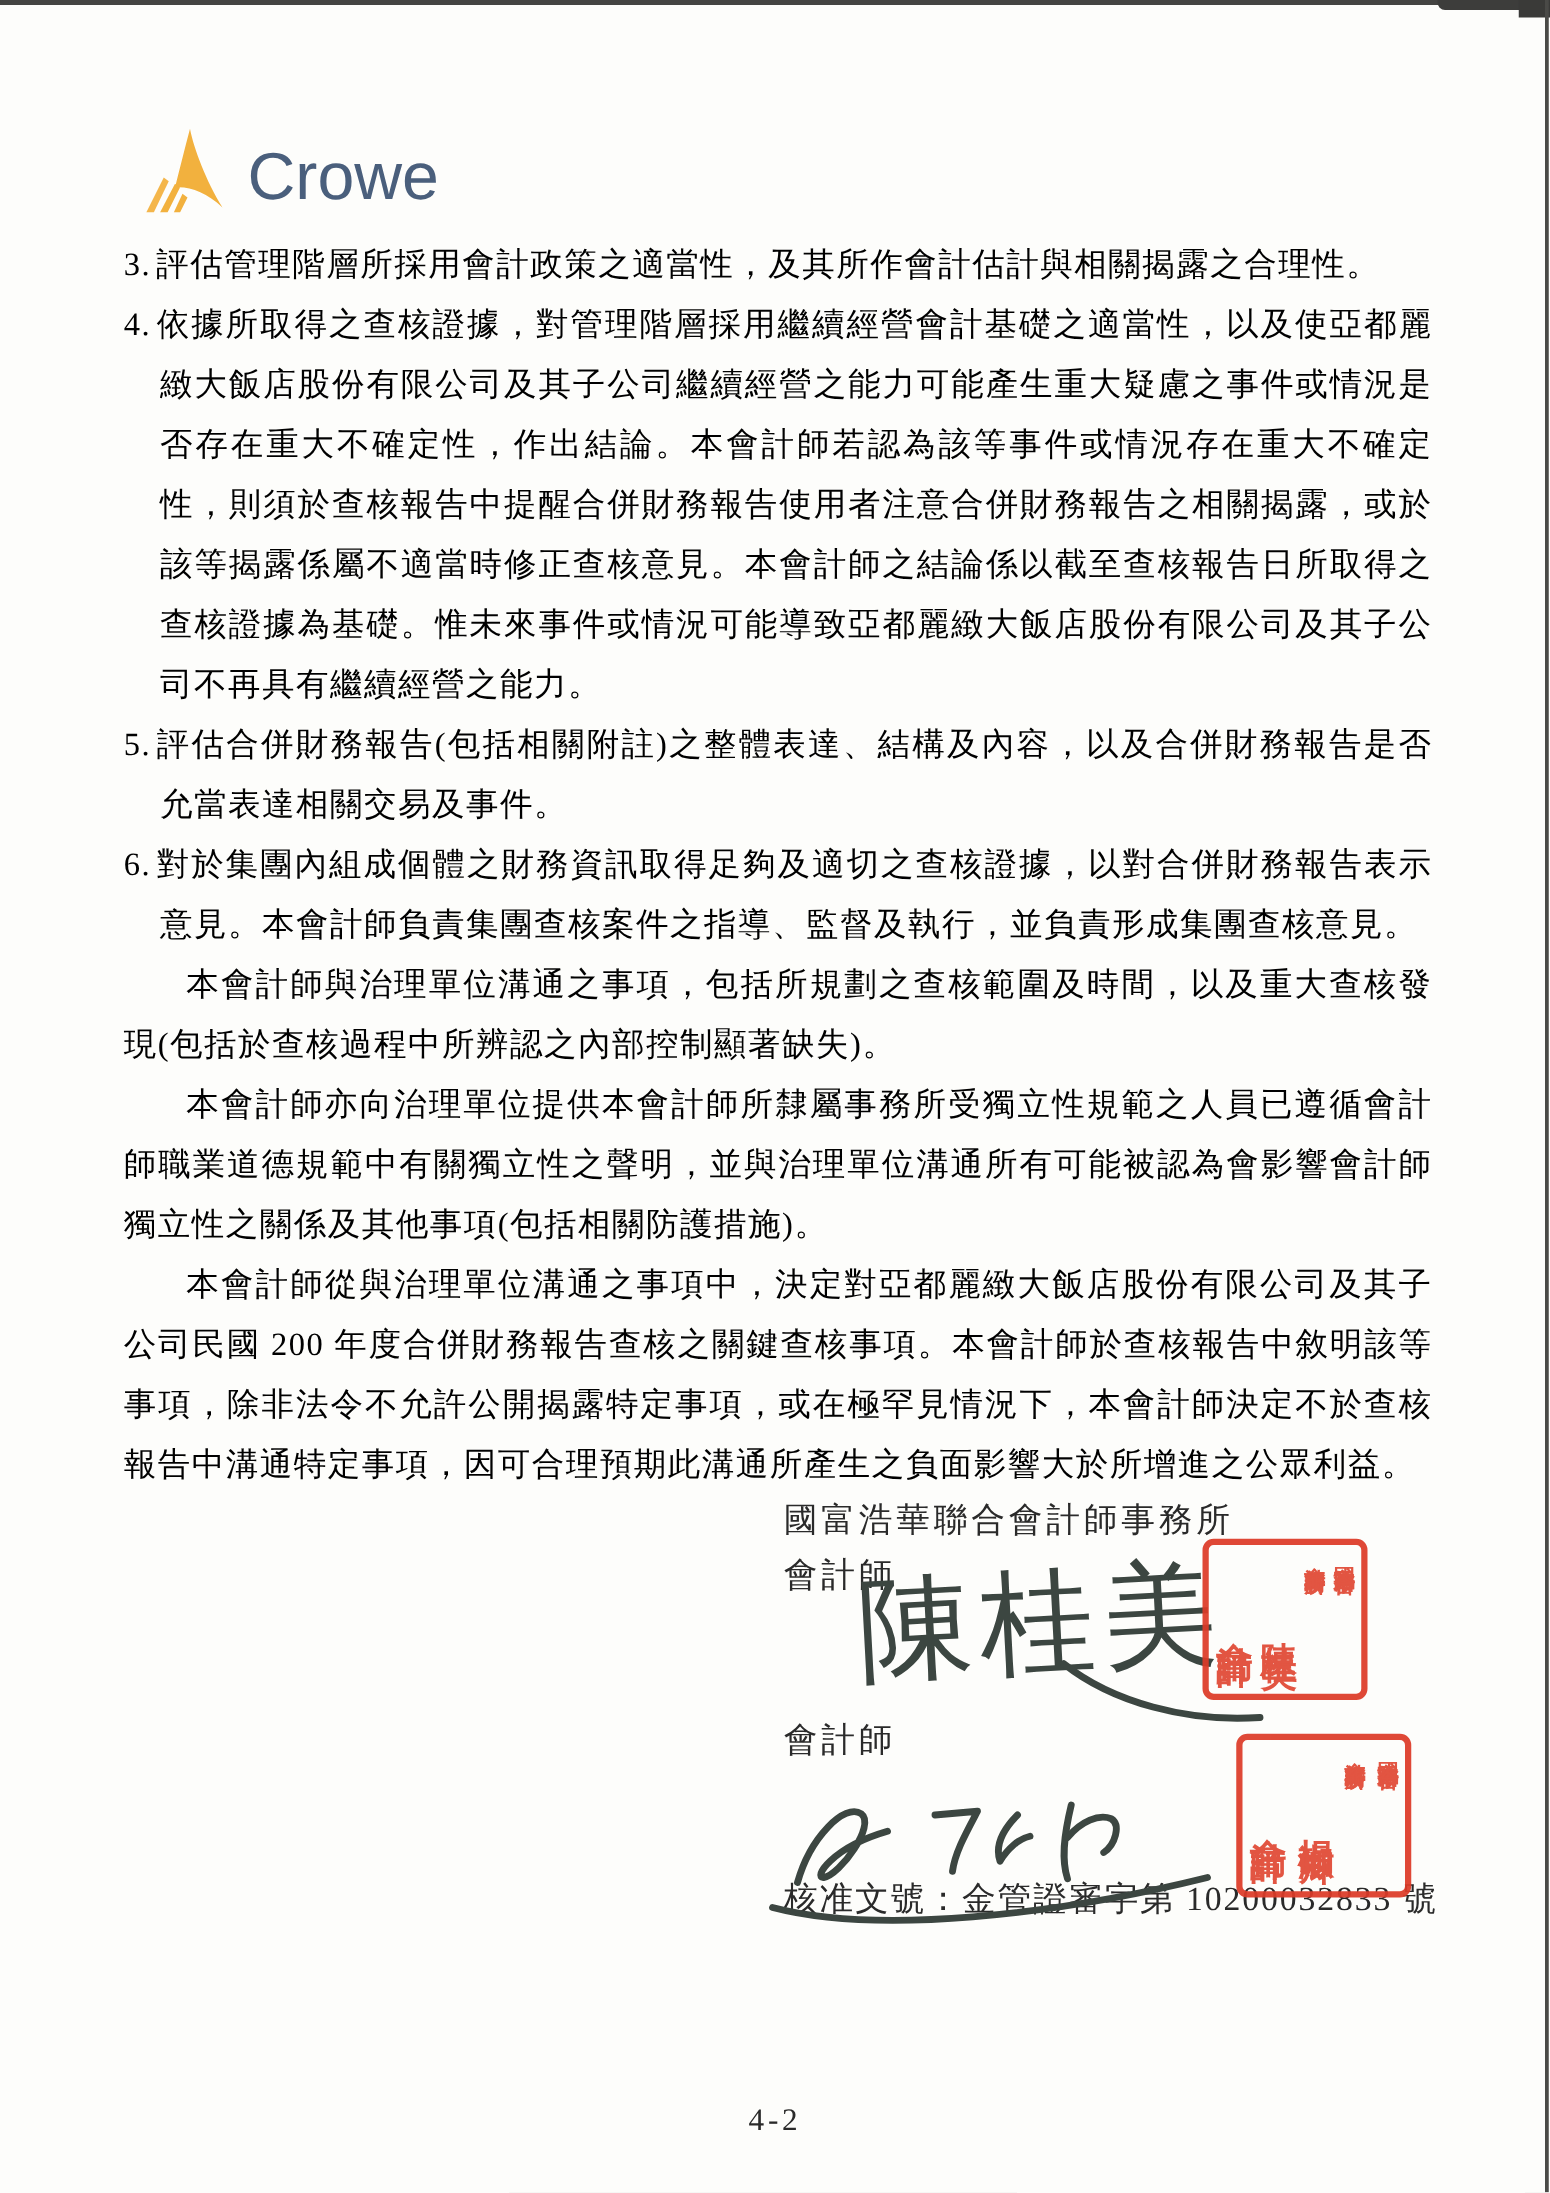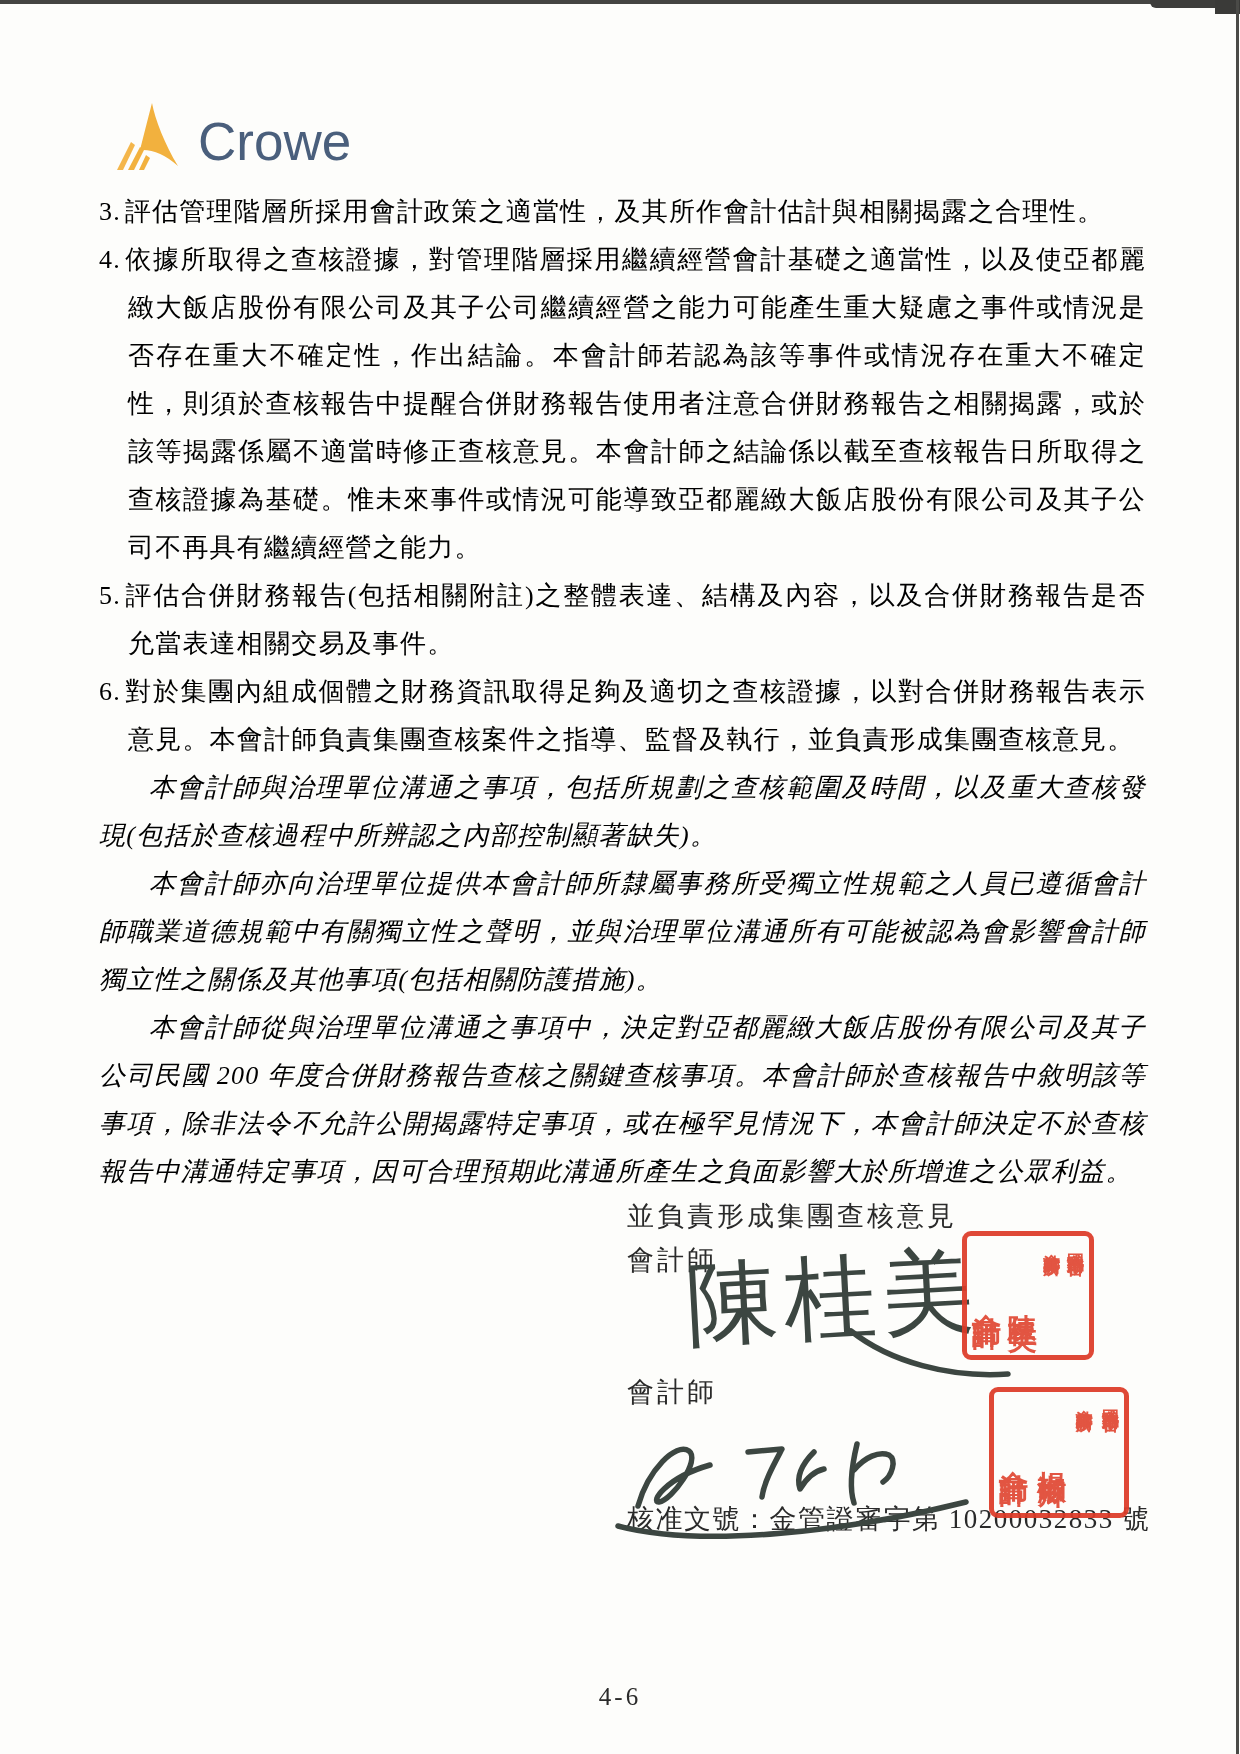--- a/index.html
+++ b/index.html
@@ -14,21 +14,21 @@
 
   
   .logo{position:absolute;left:116px;top:102px;display:flex;align-items:flex-end;}
   .logo-icon{width:64px;height:68px;display:block;}
   .logo-word{font-family:"Liberation Sans","DejaVu Sans",sans-serif;font-size:53px;line-height:1;color:#4A5F7C;margin-left:18px;margin-bottom:2px;letter-spacing:0px;}
 
   
   .content{position:absolute;left:99px;top:188px;width:1047px;font-size:26px;line-height:48px;letter-spacing:1.2px;text-align:justify;text-justify:inter-character;color:#000000;}
   .item{padding-left:29px;text-indent:-29px;margin:0;}
   .item .num{font-family:"Liberation Serif",serif;padding-right:4px;}
-  .para{text-indent:50px;margin:0;font-style:italic;}
+  .para{text-indent:50px;margin:0;}
 
   
   .sig-text{position:absolute;font-size:27px;color:#2a2a2a;letter-spacing:3px;white-space:nowrap;}
   .firm-name{left:627px;top:1198px;}
   .acct-label-1{left:627px;top:1242px;}
   .acct-label-2{left:627px;top:1374px;}
   .approval-line{left:627px;top:1501px;letter-spacing:1.5px;z-index:1;}
   .date-line{left:627px;top:1541px;letter-spacing:1.5px;}
 
   .signature-1{position:absolute;left:686px;top:1252px;font-size:92px;line-height:1;color:#3c4641;letter-spacing:6px;transform:rotate(-3deg);font-weight:400;z-index:2;}
@@ -69,21 +69,21 @@
   <div class="content">
     <div class="item"><span class="num">3.</span><span>評估管理階層所採用會計政策之適當性，及其所作會計估計與相關揭露之合理性。</span></div>
     <div class="item"><span class="num">4.</span><span>依據所取得之查核證據，對管理階層採用繼續經營會計基礎之適當性，以及使亞都麗緻大飯店股份有限公司及其子公司繼續經營之能力可能產生重大疑慮之事件或情況是否存在重大不確定性，作出結論。本會計師若認為該等事件或情況存在重大不確定性，則須於查核報告中提醒合併財務報告使用者注意合併財務報告之相關揭露，或於該等揭露係屬不適當時修正查核意見。本會計師之結論係以截至查核報告日所取得之查核證據為基礎。惟未來事件或情況可能導致亞都麗緻大飯店股份有限公司及其子公司不再具有繼續經營之能力。</span></div>
     <div class="item"><span class="num">5.</span><span>評估合併財務報告(包括相關附註)之整體表達、結構及內容，以及合併財務報告是否允當表達相關交易及事件。</span></div>
     <div class="item"><span class="num">6.</span><span>對於集團內組成個體之財務資訊取得足夠及適切之查核證據，以對合併財務報告表示意見。本會計師負責集團查核案件之指導、監督及執行，並負責形成集團查核意見。</span></div>
     <div class="para">本會計師與治理單位溝通之事項，包括所規劃之查核範圍及時間，以及重大查核發現(包括於查核過程中所辨認之內部控制顯著缺失)。</div>
     <div class="para">本會計師亦向治理單位提供本會計師所隸屬事務所受獨立性規範之人員已遵循會計師職業道德規範中有關獨立性之聲明，並與治理單位溝通所有可能被認為會影響會計師獨立性之關係及其他事項(包括相關防護措施)。</div>
     <div class="para">本會計師從與治理單位溝通之事項中，決定對亞都麗緻大飯店股份有限公司及其子公司民國 200 年度合併財務報告查核之關鍵查核事項。本會計師於查核報告中敘明該等事項，除非法令不允許公開揭露特定事項，或在極罕見情況下，本會計師決定不於查核報告中溝通特定事項，因可合理預期此溝通所產生之負面影響大於所增進之公眾利益。</div>
   </div>
 
-  <div class="sig-text firm-name">並負責形成集團查核意見</div>
+  <div class="sig-text firm-name">國富浩華聯合會計師事務所</div>
 
   <div class="sig-text acct-label-1">會計師</div>
   <div class="signature-1">陳桂美</div>
   <svg class="sig-tail" width="165" height="58" viewBox="0 0 165 58">
     <path class="sig-stroke" d="M3,3 C42,34 102,50 160,46"></path>
   </svg>
 
   <div class="seal seal-1">
     <span class="seal-col long">國富浩華聯合</span>
     <span class="seal-col long">會計師事務所</span>
@@ -103,15 +103,15 @@
 
   <div class="seal seal-2">
     <span class="seal-col long">國富浩華聯合</span>
     <span class="seal-col long">會計師事務所</span>
     <span class="seal-col name">楊淑卿</span>
     <span class="seal-col name">會計師</span>
   </div>
 
   <div class="sig-text approval-line">核准文號：金管證審字第 10200032833 號</div>
 
-  <div class="page-number">4-6</div>
+  <div class="page-number">4-2</div>
 
 </div>
 
 </body></html>

